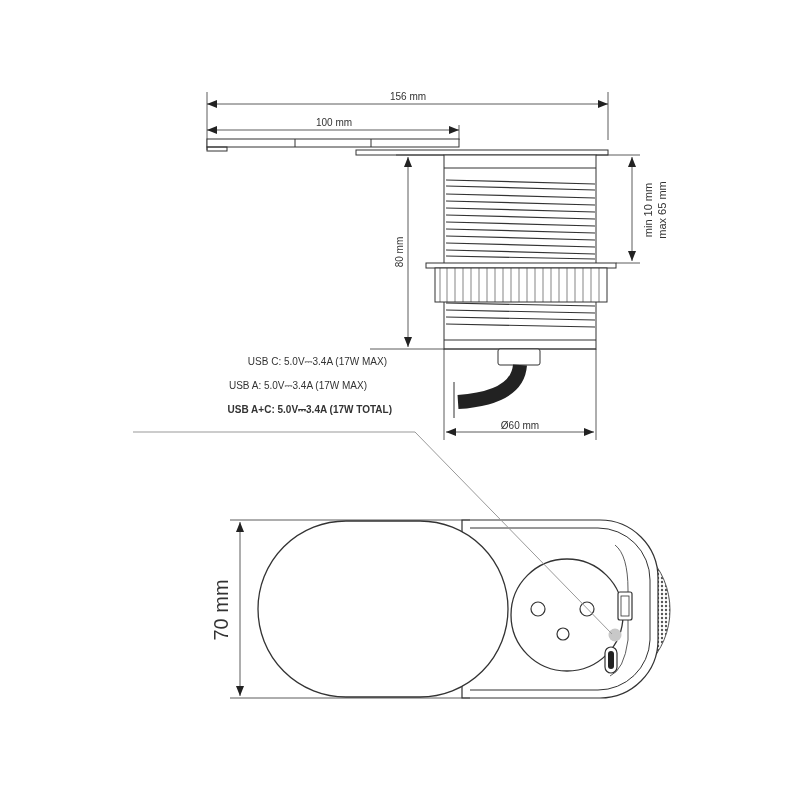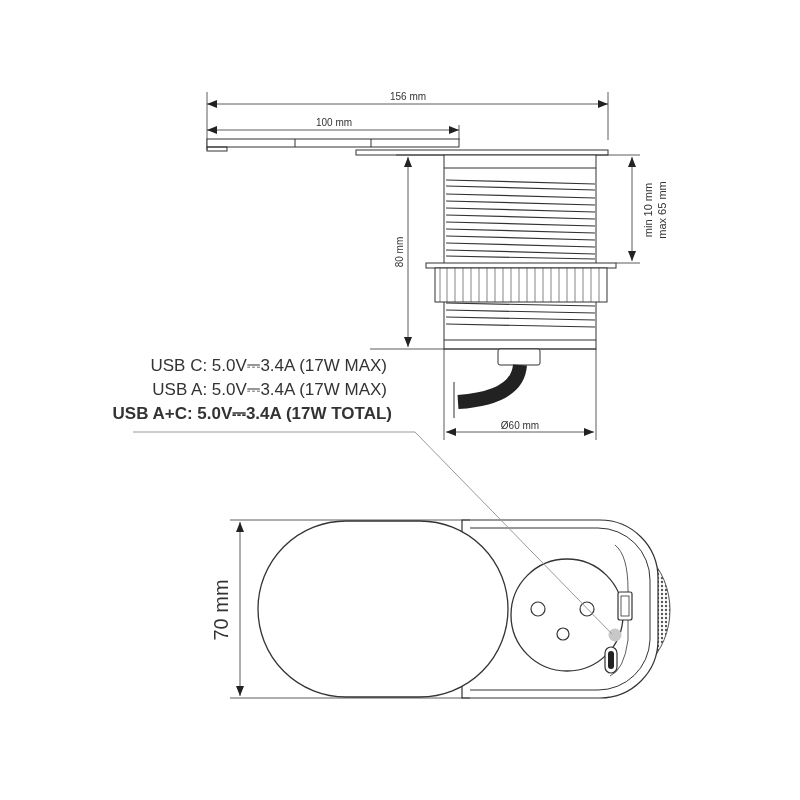--- a/index.html
+++ b/index.html
@@ -1,19 +1,19 @@
 <!DOCTYPE html>
 <html><head>
 <meta charset="utf-8">
 <style>
   html,body{margin:0;padding:0;background:#fff;}
   body{width:800px;height:800px;position:relative;overflow:hidden;font-family:"Liberation Sans",sans-serif;}
   svg{position:absolute;left:0;top:0;}
   .lbl{font-family:"Liberation Sans",sans-serif;fill:#333;}
-  .spec{position:absolute;font-family:"Liberation Sans",sans-serif;color:#333;font-size:17px;text-align:right;white-space:nowrap;}
+  .spec{position:absolute;font-family:"Liberation Sans",sans-serif;color:#333;font-size:10px;text-align:right;white-space:nowrap;}
 </style>
 </head>
 <body>
 
 <svg width="800" height="800" viewBox="0 0 800 800">
   <defs>
     <marker id="ah" markerWidth="10" markerHeight="8" refX="10" refY="4" orient="auto-start-reverse" markerUnits="userSpaceOnUse">
       <path d="M0,0 L10,4 L0,8 Z" fill="#222"></path>
     </marker>
     <pattern id="knurl" width="4" height="4" patternUnits="userSpaceOnUse">
@@ -143,14 +143,14 @@
     <line x1="230" y1="698" x2="470" y2="698" stroke-width="0.8"></line>
     <line x1="240" y1="522" x2="240" y2="696" stroke-width="0.8" marker-start="url(#ah)" marker-end="url(#ah)"></line>
 
     <polyline points="133,432 415,432 612,634" stroke="#999" stroke-width="1"></polyline>
   </g>
 
   <text class="lbl" x="0" y="0" font-size="20" text-anchor="middle" transform="translate(228,610) rotate(-90)">70 mm</text>
 </svg>
 
 <div class="spec" style="right:413px;top:356px;">USB C: 5.0V⎓3.4A (17W MAX)</div>
-<div class="spec" style="right:413px;top:380px;">USB A: 5.0V⎓3.4A (17W MAX)</div>
+<div class="spec" style="right:433px;top:380px;">USB A: 5.0V⎓3.4A (17W MAX)</div>
 <div class="spec" style="right:408px;top:404px;font-weight:bold;">USB A+C: 5.0V⎓3.4A (17W TOTAL)</div>
 
 </body></html>

